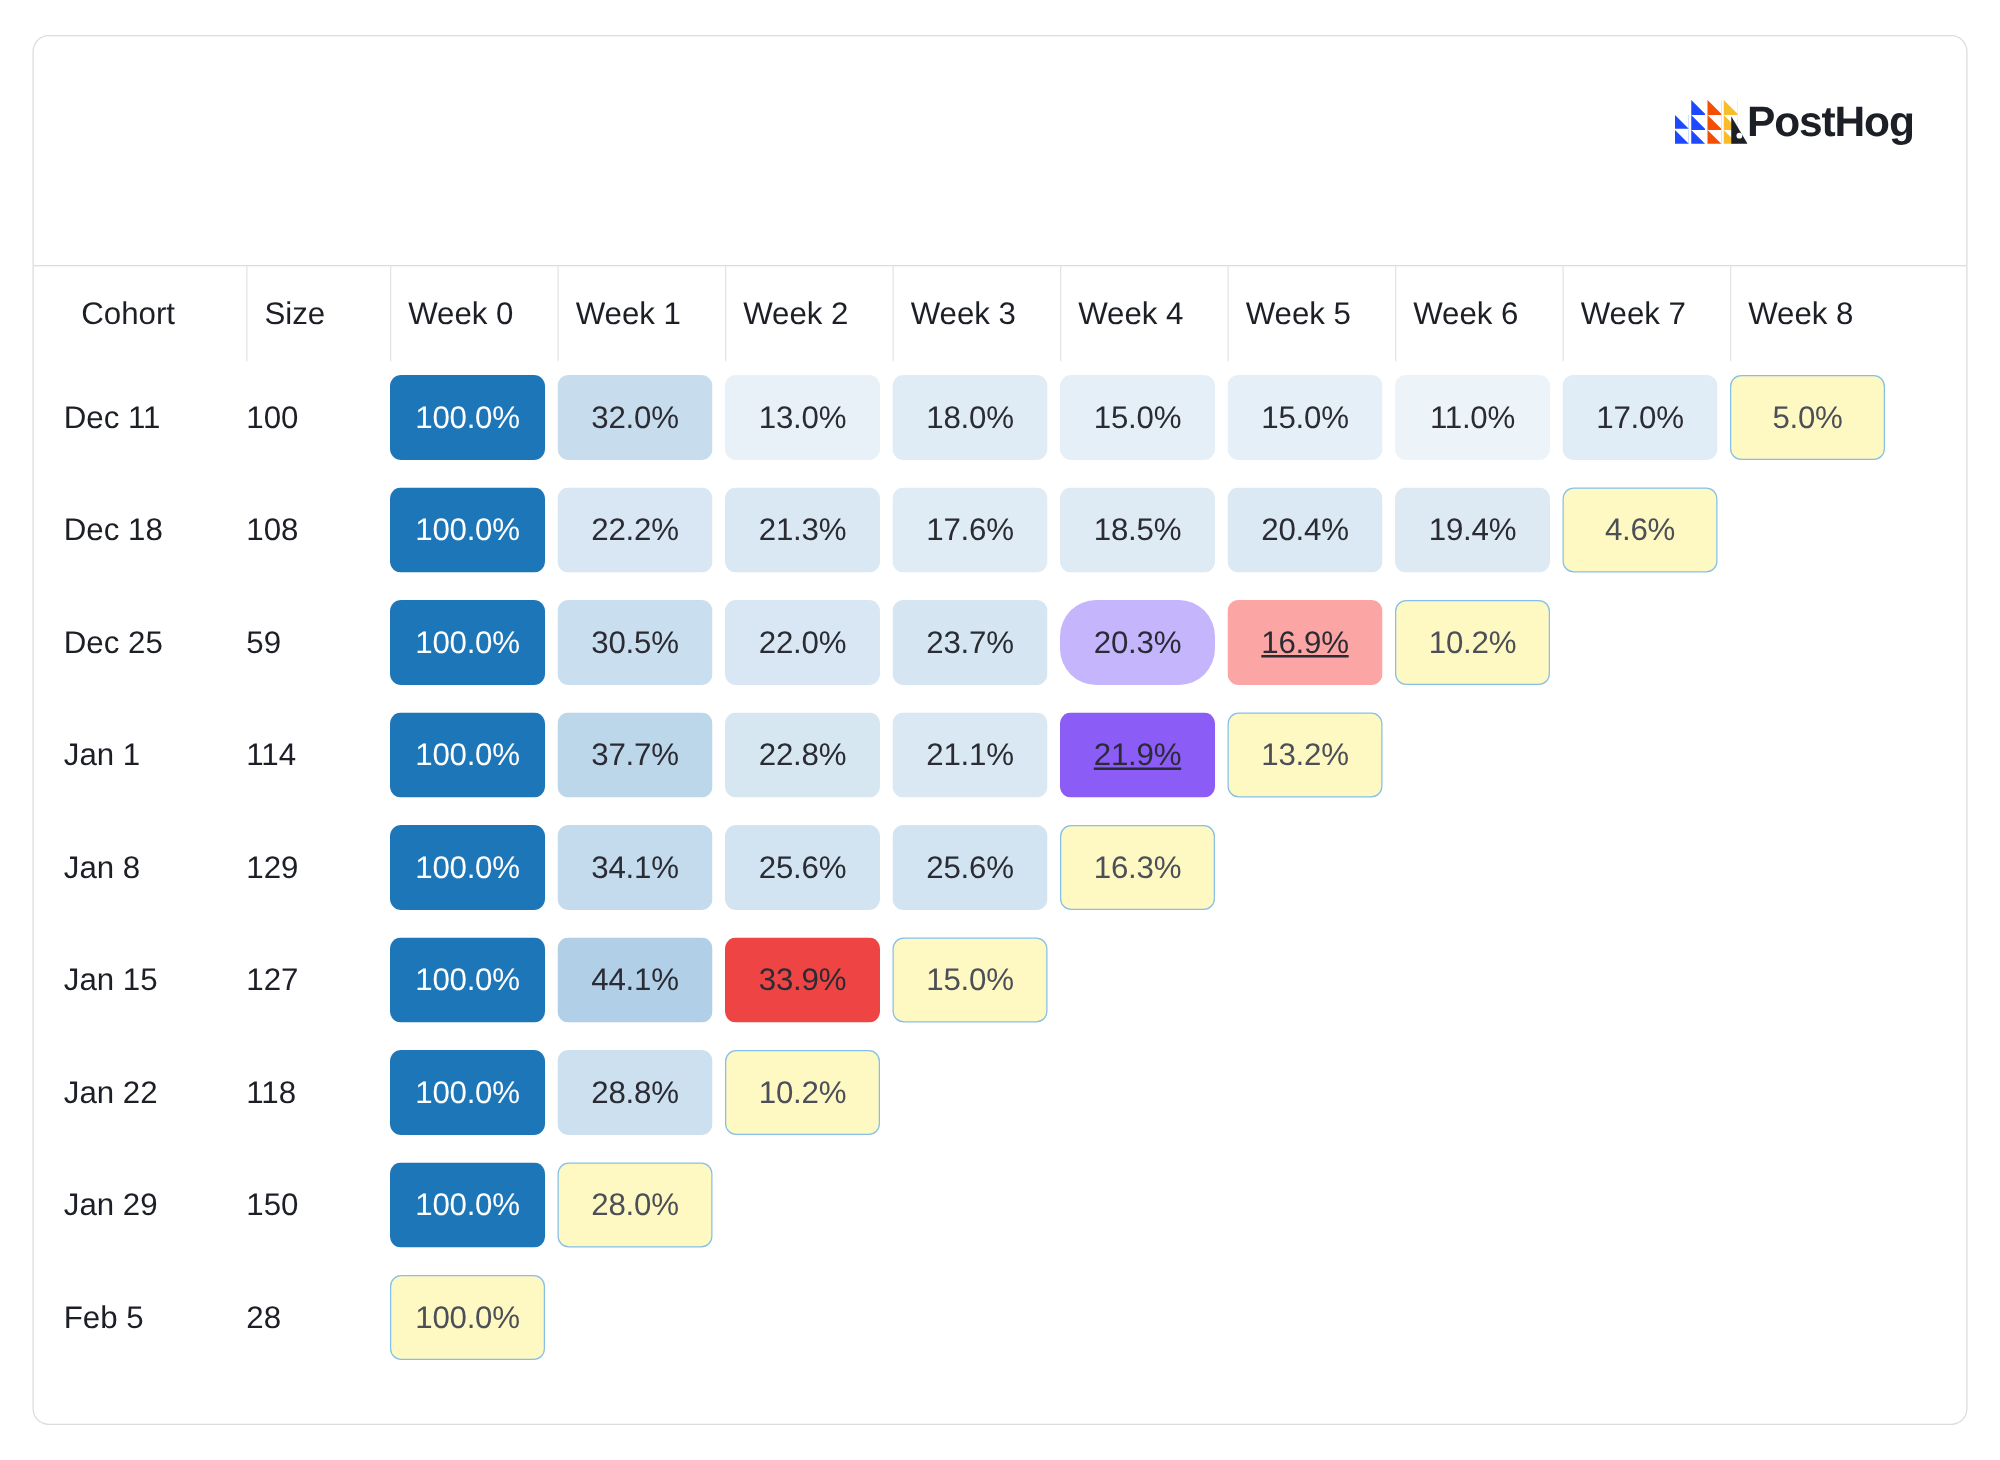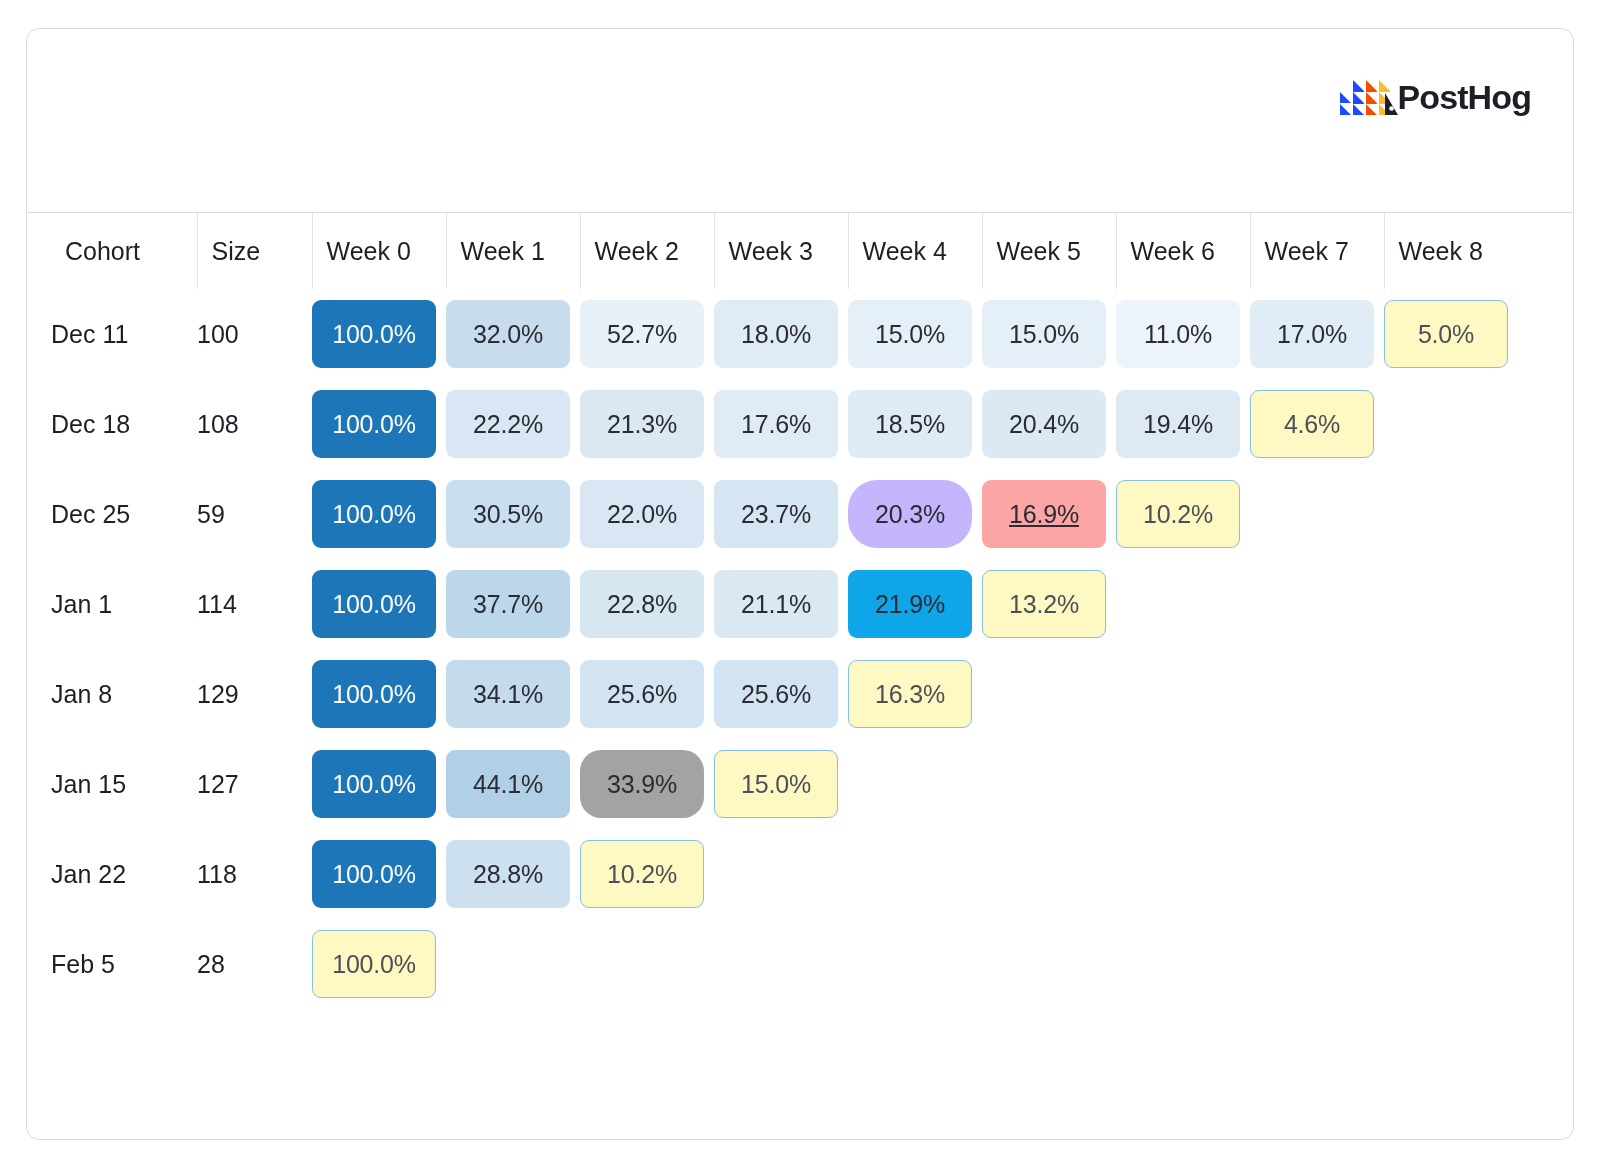--- a/index.html
+++ b/index.html
@@ -199,21 +199,21 @@
           <tr>
             <td class="cohort-cell">Dec 11</td>
             <td class="size-cell">100</td>
             <td class="value-cell">
               <div class="cell full">100.0%</div>
             </td>
             <td class="value-cell">
               <div class="cell" style="background: rgb(199, 221, 237);">32.0%</div>
             </td>
             <td class="value-cell">
-              <div class="cell" style="background: rgb(232, 241, 248);">52.7%</div>
+              <div class="cell" style="background: rgb(232, 241, 248);">13.0%</div>
             </td>
             <td class="value-cell">
               <div class="cell" style="background: rgb(223, 236, 245);">18.0%</div>
             </td>
             <td class="value-cell">
               <div class="cell" style="background: rgb(229, 239, 247);">15.0%</div>
             </td>
             <td class="value-cell">
               <div class="cell" style="background: rgb(229, 239, 247);">15.0%</div>
             </td>
@@ -298,21 +298,21 @@
             <td class="value-cell">
               <div class="cell" style="background: rgb(189, 215, 234);">37.7%</div>
             </td>
             <td class="value-cell">
               <div class="cell" style="background: rgb(215, 231, 242);">22.8%</div>
             </td>
             <td class="value-cell">
               <div class="cell" style="background: rgb(218, 232, 243);">21.1%</div>
             </td>
             <td class="value-cell">
-              <div class="cell" style="background: #0ea5e9;">21.9%</div>
+              <div class="cell" style="background: #8b5cf6; text-decoration: underline;">21.9%</div>
             </td>
             <td class="value-cell">
               <div class="cell current">13.2%</div>
             </td>
             <td class="value-cell">
               <div class="cell empty"></div>
             </td>
             <td class="value-cell">
               <div class="cell empty"></div>
             </td>
@@ -354,21 +354,21 @@
           <tr>
             <td class="cohort-cell">Jan 15</td>
             <td class="size-cell">127</td>
             <td class="value-cell">
               <div class="cell full">100.0%</div>
             </td>
             <td class="value-cell">
               <div class="cell" style="background: rgb(177, 208, 231);">44.1%</div>
             </td>
             <td class="value-cell">
-              <div class="cell" style="background: #a3a3a3; border-radius: 21px;">33.9%</div>
+              <div class="cell" style="background: #ef4444;">33.9%</div>
             </td>
             <td class="value-cell">
               <div class="cell current">15.0%</div>
             </td>
             <td class="value-cell">
               <div class="cell empty"></div>
             </td>
             <td class="value-cell">
               <div class="cell empty"></div>
             </td>
@@ -386,20 +386,51 @@
             <td class="cohort-cell">Jan 22</td>
             <td class="size-cell">118</td>
             <td class="value-cell">
               <div class="cell full">100.0%</div>
             </td>
             <td class="value-cell">
               <div class="cell" style="background: rgb(204, 224, 239);">28.8%</div>
             </td>
             <td class="value-cell">
               <div class="cell current">10.2%</div>
+            </td>
+            <td class="value-cell">
+              <div class="cell empty"></div>
+            </td>
+            <td class="value-cell">
+              <div class="cell empty"></div>
+            </td>
+            <td class="value-cell">
+              <div class="cell empty"></div>
+            </td>
+            <td class="value-cell">
+              <div class="cell empty"></div>
+            </td>
+            <td class="value-cell">
+              <div class="cell empty"></div>
+            </td>
+            <td class="value-cell">
+              <div class="cell empty"></div>
+            </td>
+          </tr>
+          <tr>
+            <td class="cohort-cell">Jan 29</td>
+            <td class="size-cell">150</td>
+            <td class="value-cell">
+              <div class="cell full">100.0%</div>
+            </td>
+            <td class="value-cell">
+              <div class="cell current">28.0%</div>
+            </td>
+            <td class="value-cell">
+              <div class="cell empty"></div>
             </td>
             <td class="value-cell">
               <div class="cell empty"></div>
             </td>
             <td class="value-cell">
               <div class="cell empty"></div>
             </td>
             <td class="value-cell">
               <div class="cell empty"></div>
             </td>

